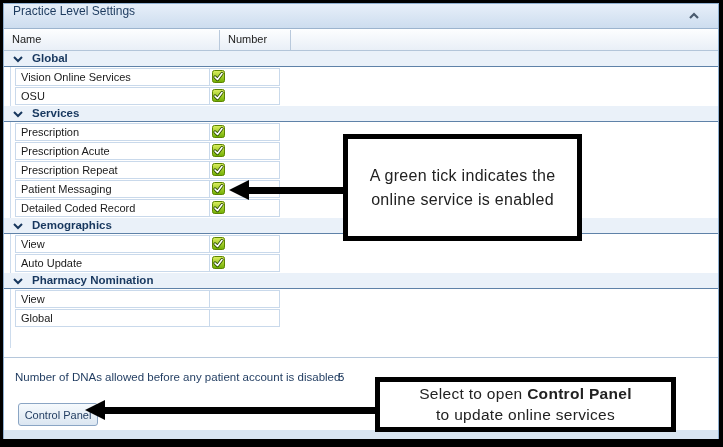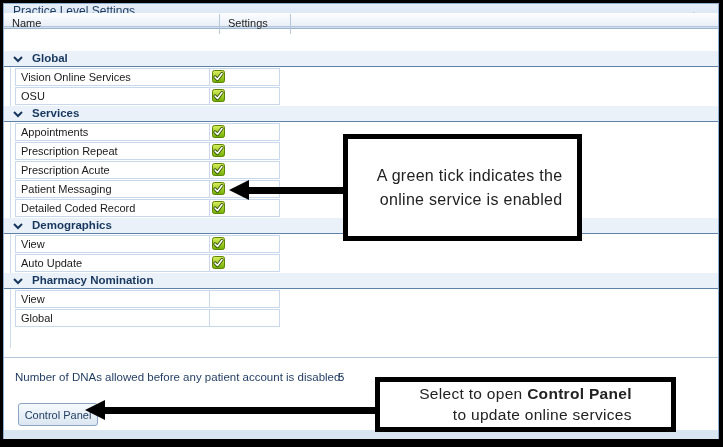--- a/index.html
+++ b/index.html
@@ -6,21 +6,21 @@
   body { font-family:"Liberation Sans", sans-serif; background:#fff; }
   .frame { position:relative; width:723px; height:447px; background:#000; overflow:hidden; }
   .panel-bg { position:absolute; left:3px; top:3px; width:716px; height:436px; background:#fff; border:1px solid #8fafd0; }
 
   .titlebar { position:absolute; left:4px; top:4px; width:714px; height:25px;
     background:linear-gradient(#e7eff9, #cdddef); border-bottom:1px solid #9cb4ce;
     display:flex; align-items:flex-start; }
   .titlebar .title { font-size:12px; color:#1c3a5e; padding-left:9px; }
   .collapse-ico { position:absolute; right:18px; top:7px; width:12px; height:10px; cursor:pointer; }
 
-  .headerrow { position:absolute; left:4px; top:13px; width:714px; height:14px;
+  .headerrow { position:absolute; left:4px; top:29px; width:714px; height:22px;
     background:linear-gradient(#fdfeff, #e9eff7); border-bottom:1px solid #b3c5d9; }
   .headerrow .h-name { position:absolute; left:8px; top:4px; font-size:11px; color:#222; }
   .headerrow .h-enabled { position:absolute; left:224px; top:4px; font-size:11px; color:#222; }
   .hdiv { position:absolute; top:1px; width:1px; height:20px; background:#b9c9dc; }
 
   .rows { position:absolute; left:4px; top:51px; width:714px; }
   .group-row { position:relative; height:16px; margin-bottom:1px; background:#eaf1f9;
     border-bottom:1px solid #5f82a8; cursor:pointer; }
   .group-row .gchev { position:absolute; left:9px; top:4px; }
   .group-row .glabel { position:absolute; left:28px; top:1px; font-size:11.5px; font-weight:bold; color:#17375e; }
@@ -35,21 +35,21 @@
 
   .dna-label { position:absolute; left:15px; top:371px; font-size:11.5px; color:#1e3a5f; }
   .dna-value { position:absolute; left:338px; top:371px; font-size:11.5px; color:#1e3a5f; }
 
   .cp-button { position:absolute; left:18px; top:403px; width:80px; height:23px;
     background:linear-gradient(#f6fafd, #dbe6f1); border:1px solid #8aa5c4; border-radius:3px;
     font-size:11px; color:#1e3a5f; font-family:"Liberation Sans", sans-serif; cursor:pointer; }
   .bottom-strip { position:absolute; left:4px; top:430px; width:714px; height:9px; background:#d9e5f1; }
 
   .callout { position:absolute; background:#fff; border:5px solid #000;
-    display:flex; align-items:center; justify-content:center; text-align:right;
+    display:flex; align-items:center; justify-content:center; text-align:center;
     color:#222; letter-spacing:0.3px; }
   .callout1 { left:343px; top:134px; width:239px; height:107px; font-size:16px; line-height:1.45; }
   .callout1 .inner { width:200px; }
   .callout2 { left:375px; top:377px; width:301px; height:55px; font-size:15.5px; line-height:1.35; }
 
   .arrow-line { position:absolute; height:7px; background:#000; }
   .arrow-head { position:absolute; width:0; height:0;
     border-top:10px solid transparent; border-bottom:10px solid transparent; border-right:20px solid #000; }
   .a1-line { left:248px; top:187px; width:96px; }
   .a1-head { left:229px; top:180px; }
@@ -73,21 +73,21 @@
 
   <div class="titlebar">
     <span class="title">Practice Level Settings</span>
     <svg class="collapse-ico" viewBox="0 0 12 10">
       <polyline points="2,7 6,3 10,7" fill="none" stroke="#4a5a6e" stroke-width="2.2"></polyline>
     </svg>
   </div>
 
   <div class="headerrow">
     <span class="h-name">Name</span>
-    <span class="h-enabled">Settings</span>
+    <span class="h-enabled">Number</span>
     <div class="hdiv" style="left:215px;"></div>
     <div class="hdiv" style="left:286px;"></div>
   </div>
 
   <div class="vline-left"></div>
   <div class="rows" id="rows">
   <div class="group-row">
     <svg class="gchev" width="10" height="8" viewBox="0 0 10 8">
       <polyline points="1,2 5,6 9,2" fill="none" stroke="#17375e" stroke-width="2"></polyline>
     </svg>
@@ -115,41 +115,41 @@
   </div>
 
   <div class="group-row">
     <svg class="gchev" width="10" height="8" viewBox="0 0 10 8">
       <polyline points="1,2 5,6 9,2" fill="none" stroke="#17375e" stroke-width="2"></polyline>
     </svg>
     <span class="glabel">Services</span>
   </div>
 
   <div class="item-row">
-    <span class="iname">Appointments</span>
+    <span class="iname">Prescription</span>
+    <div class="idiv"></div>
+    <svg class="tick" viewBox="0 0 13 13">
+      <rect x="0.5" y="0.5" width="12" height="12" rx="2" fill="url(#tickGrad)" stroke="#5c8500"></rect>
+      <path d="M3 7 L5.5 9.5 L10 3.5" fill="none" stroke="#2f4f00" stroke-width="3.2" stroke-linecap="round" stroke-linejoin="round"></path>
+      <path d="M3 7 L5.5 9.5 L10 3.5" fill="none" stroke="#ffffff" stroke-width="1.6" stroke-linecap="round" stroke-linejoin="round"></path>
+    </svg>
+  </div>
+
+  <div class="item-row">
+    <span class="iname">Prescription Acute</span>
     <div class="idiv"></div>
     <svg class="tick" viewBox="0 0 13 13">
       <rect x="0.5" y="0.5" width="12" height="12" rx="2" fill="url(#tickGrad)" stroke="#5c8500"></rect>
       <path d="M3 7 L5.5 9.5 L10 3.5" fill="none" stroke="#2f4f00" stroke-width="3.2" stroke-linecap="round" stroke-linejoin="round"></path>
       <path d="M3 7 L5.5 9.5 L10 3.5" fill="none" stroke="#ffffff" stroke-width="1.6" stroke-linecap="round" stroke-linejoin="round"></path>
     </svg>
   </div>
 
   <div class="item-row">
     <span class="iname">Prescription Repeat</span>
-    <div class="idiv"></div>
-    <svg class="tick" viewBox="0 0 13 13">
-      <rect x="0.5" y="0.5" width="12" height="12" rx="2" fill="url(#tickGrad)" stroke="#5c8500"></rect>
-      <path d="M3 7 L5.5 9.5 L10 3.5" fill="none" stroke="#2f4f00" stroke-width="3.2" stroke-linecap="round" stroke-linejoin="round"></path>
-      <path d="M3 7 L5.5 9.5 L10 3.5" fill="none" stroke="#ffffff" stroke-width="1.6" stroke-linecap="round" stroke-linejoin="round"></path>
-    </svg>
-  </div>
-
-  <div class="item-row">
-    <span class="iname">Prescription Acute</span>
     <div class="idiv"></div>
     <svg class="tick" viewBox="0 0 13 13">
       <rect x="0.5" y="0.5" width="12" height="12" rx="2" fill="url(#tickGrad)" stroke="#5c8500"></rect>
       <path d="M3 7 L5.5 9.5 L10 3.5" fill="none" stroke="#2f4f00" stroke-width="3.2" stroke-linecap="round" stroke-linejoin="round"></path>
       <path d="M3 7 L5.5 9.5 L10 3.5" fill="none" stroke="#ffffff" stroke-width="1.6" stroke-linecap="round" stroke-linejoin="round"></path>
     </svg>
   </div>
 
   <div class="item-row">
     <span class="iname">Patient Messaging</span>

